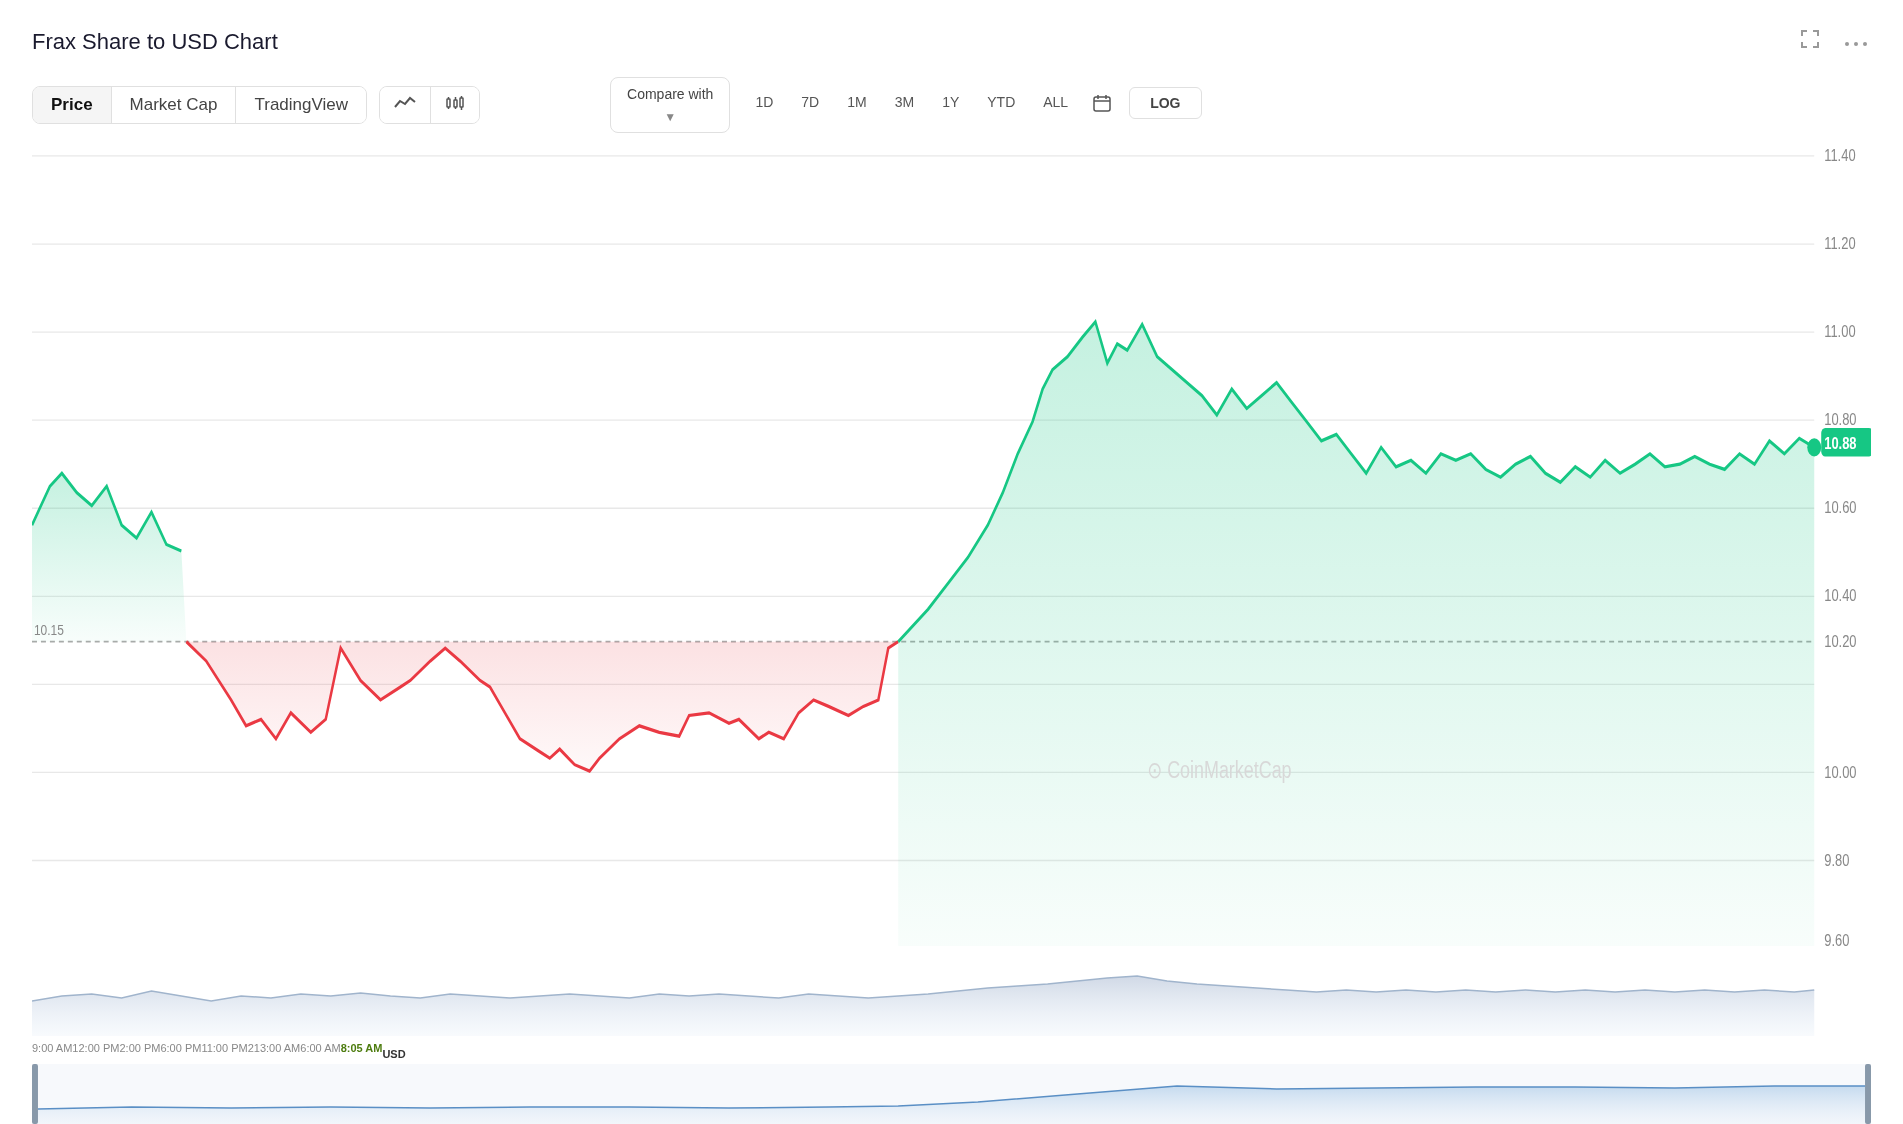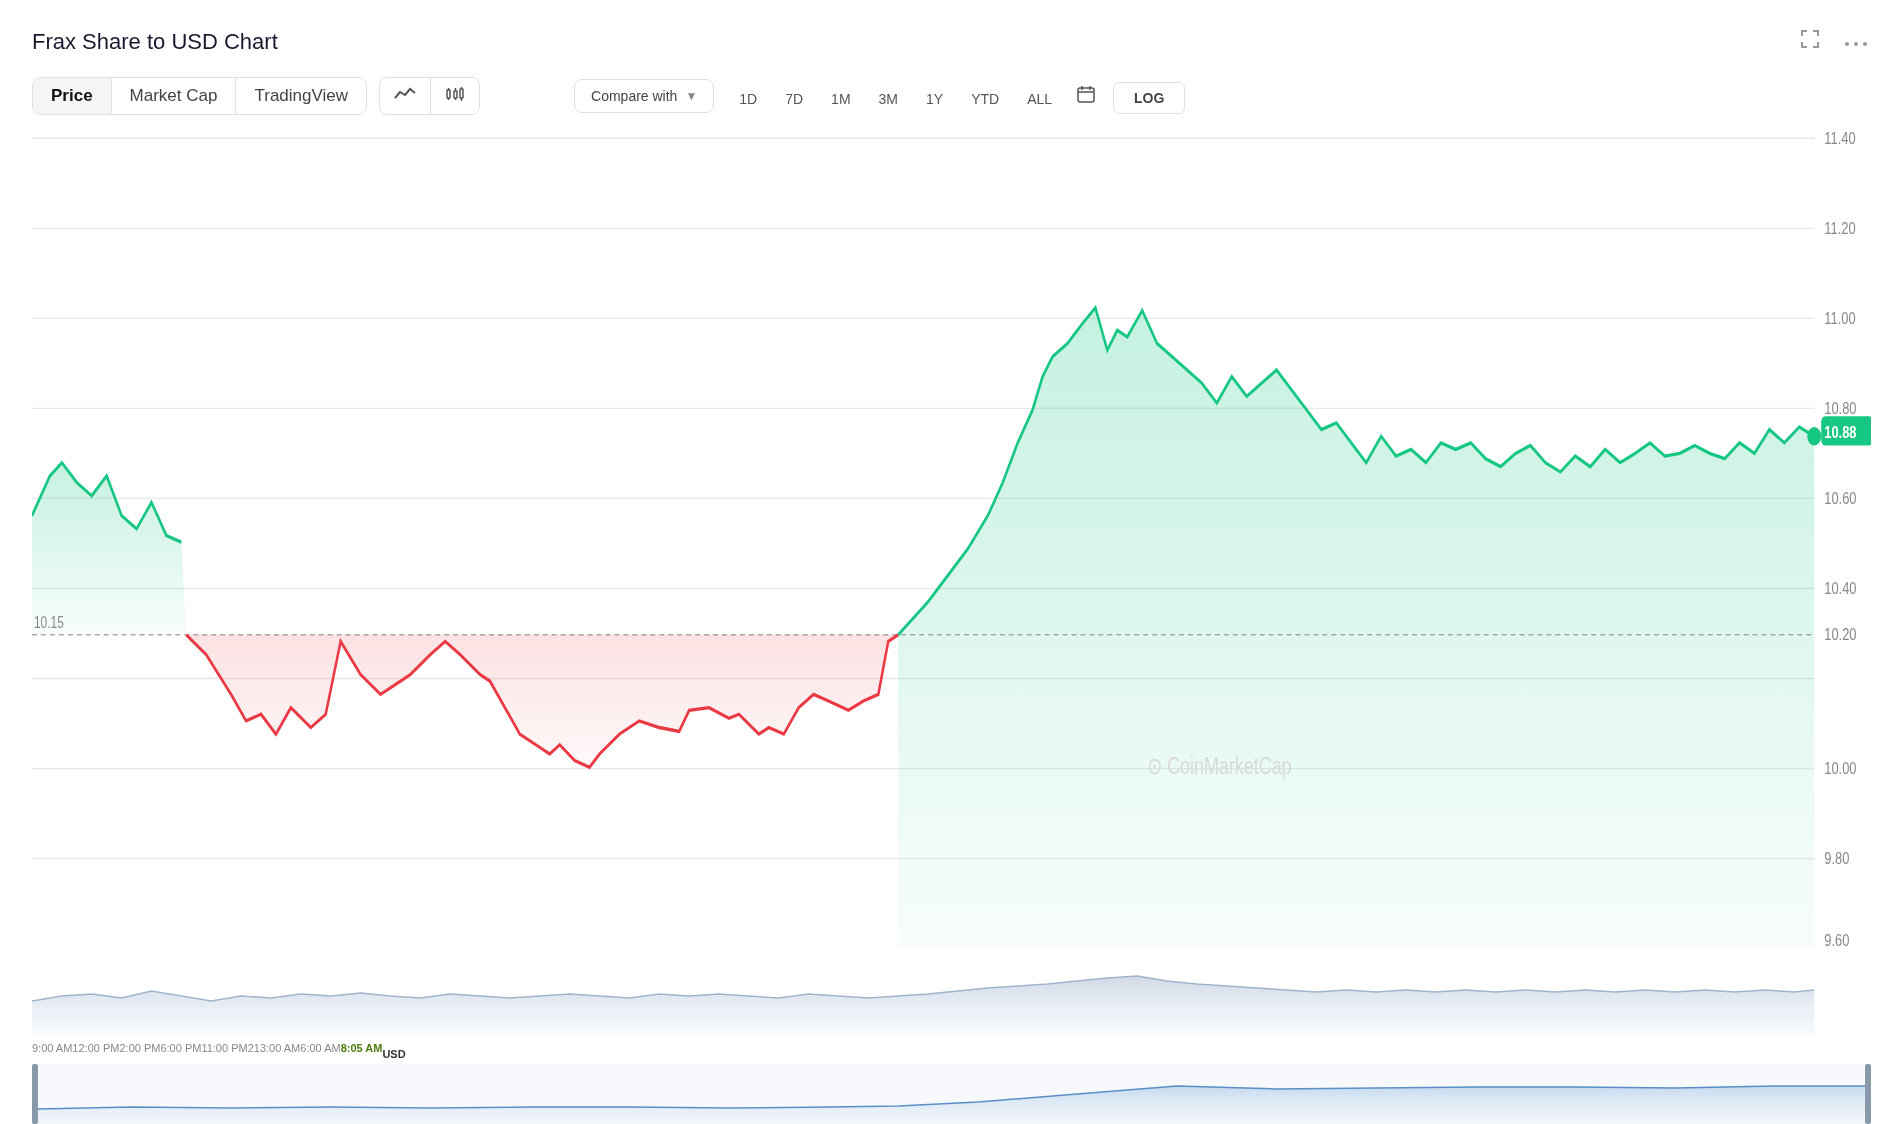--- a/index.html
+++ b/index.html
@@ -101,21 +101,21 @@
       color: #444;
       margin-left: auto;
     }
     .compare-arrow {
       font-size: 12px;
       color: #888;
     }
     .time-group {
       display: flex;
       gap: 2px;
-      align-items: flex-end;
+      align-items: flex-start;
     }
     .time-btn {
       padding: 7px 13px;
       border: none;
       background: none;
       cursor: pointer;
       font-size: 14px;
       font-weight: 500;
       color: #555;
       border-radius: 6px;
@@ -228,21 +228,21 @@
           <rect x="9" y="5" width="3" height="7" rx="0.5"></rect>
           <line x1="10.5" y1="2" x2="10.5" y2="5"></line>
           <line x1="10.5" y1="12" x2="10.5" y2="14"></line>
           <rect x="15" y="3" width="3" height="9" rx="0.5"></rect>
           <line x1="16.5" y1="1" x2="16.5" y2="3"></line>
           <line x1="16.5" y1="12" x2="16.5" y2="15"></line>
         </svg>
       </button>
     </div>
 
-    <button class="compare-btn" style="margin-left:82px;">
+    <button class="compare-btn" style="margin-left:118px;flex-direction:column;">
       <span>Compare with</span>
       <span class="compare-arrow">▼</span>
     </button>
 
     <div class="time-group">
       <button class="time-btn">1D</button>
       <button class="time-btn">7D</button>
       <button class="time-btn">1M</button>
       <button class="time-btn">3M</button>
       <button class="time-btn">1Y</button>

